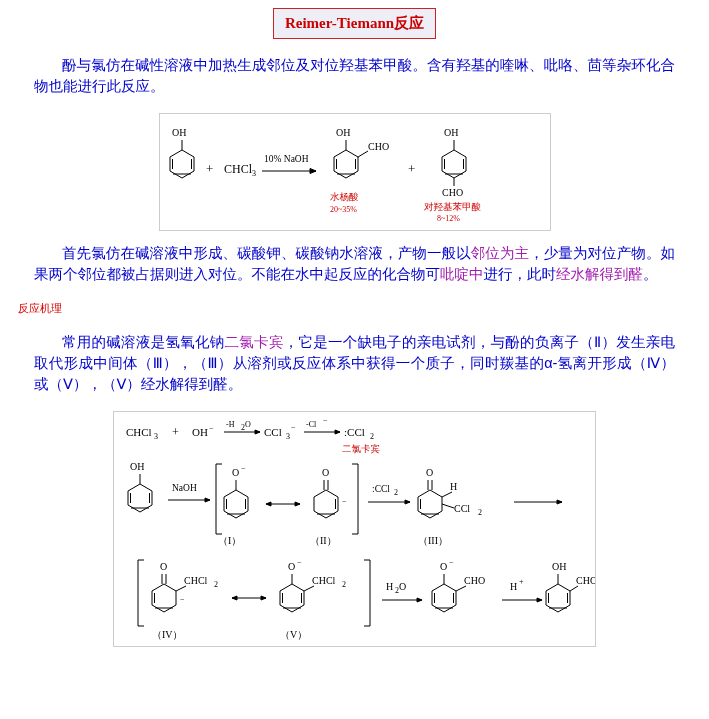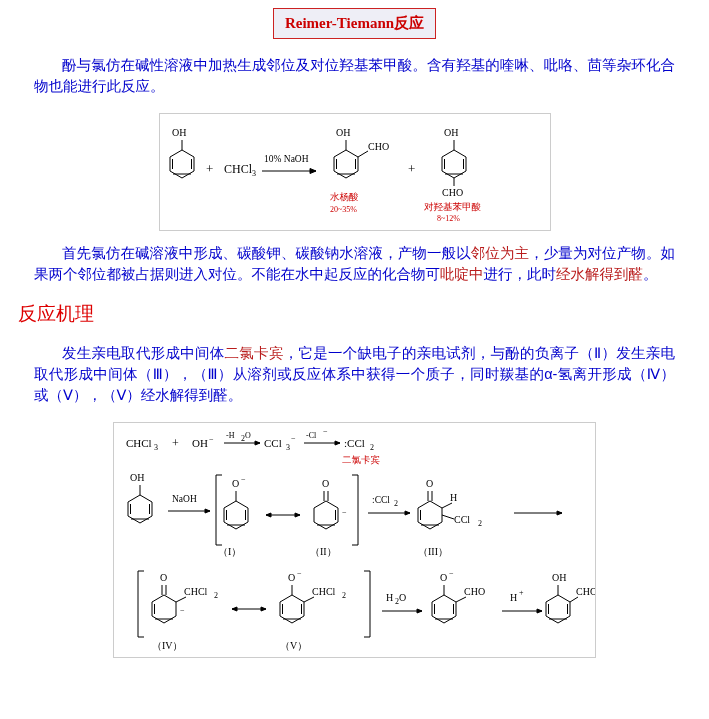--- a/index.html
+++ b/index.html
@@ -34,24 +34,24 @@
     font-size: 14.5px;
     line-height: 21px;
     color: #0000cc;
     margin: 16px;
     padding: 0 18px 0 18px;
     text-align: justify;
   }
   .para.indent { text-indent: 28px; }
   .p1 { margin-top: 16px; }
   .p2 { margin-top: 12px; }
-  .red { color: #b91c1c; }
+  .red { color: #a21caf; }
   .heading-red {
     color: #dd0000;
-    font-size: 19px;
+    font-size: 11px;
     padding: 0 18px;
     margin-top: 0;
   }
   .fig {
     border: 1px solid #cccccc;
     background: #ffffff;
     box-sizing: border-box;
     position: relative;
   }
   .fig1 {
@@ -133,21 +133,21 @@
   </svg>
 </div>
 
 <p class="para indent p2">
   <span>首先氯仿在碱溶液中形成、碳酸钾、碳酸钠水溶液，产物一般以</span><span class="red">邻位为主</span><span>，少量为对位产物。如果两个邻位都被占据则进入对位。不能在水中起反应的化合物可</span><span class="red">吡啶中</span><span>进行，此时</span><span class="red">经水解得到醛</span><span>。</span>
 </p>
 
 <div class="heading-red">反应机理</div>
 
 <p class="para indent">
-  <span>发生亲电取代形成中间体</span><span class="red">二氯卡宾</span><span>，它是一个缺电子的亲电试剂，与酚的负离子（Ⅱ）发生亲电取代形成中间体（Ⅲ），（Ⅲ）从溶剂或反应体系中获得一个质子，同时羰基的α-氢离开形成（Ⅳ）或（Ⅴ），（Ⅴ）经水解得到醛。</span>
+  <span>常用的碱溶液是氢氧化钠</span><span class="red">二氯卡宾</span><span>，它是一个缺电子的亲电试剂，与酚的负离子（Ⅱ）发生亲电取代形成中间体（Ⅲ），（Ⅲ）从溶剂或反应体系中获得一个质子，同时羰基的α-氢离开形成（Ⅳ）或（Ⅴ），（Ⅴ）经水解得到醛。</span>
 </p>
 
 <div class="fig fig2">
   <svg width="481" height="234" viewBox="0 0 481 234">
 
     <g>
       <text class="lbl" x="12" y="24" style="font-size:11px">CHCl</text>
       <text class="lbl-s" x="40" y="27">3</text>
       <text class="op" x="58" y="24" style="font-size:12px">+</text>
       <text class="lbl" x="78" y="24" style="font-size:11px">OH</text>

